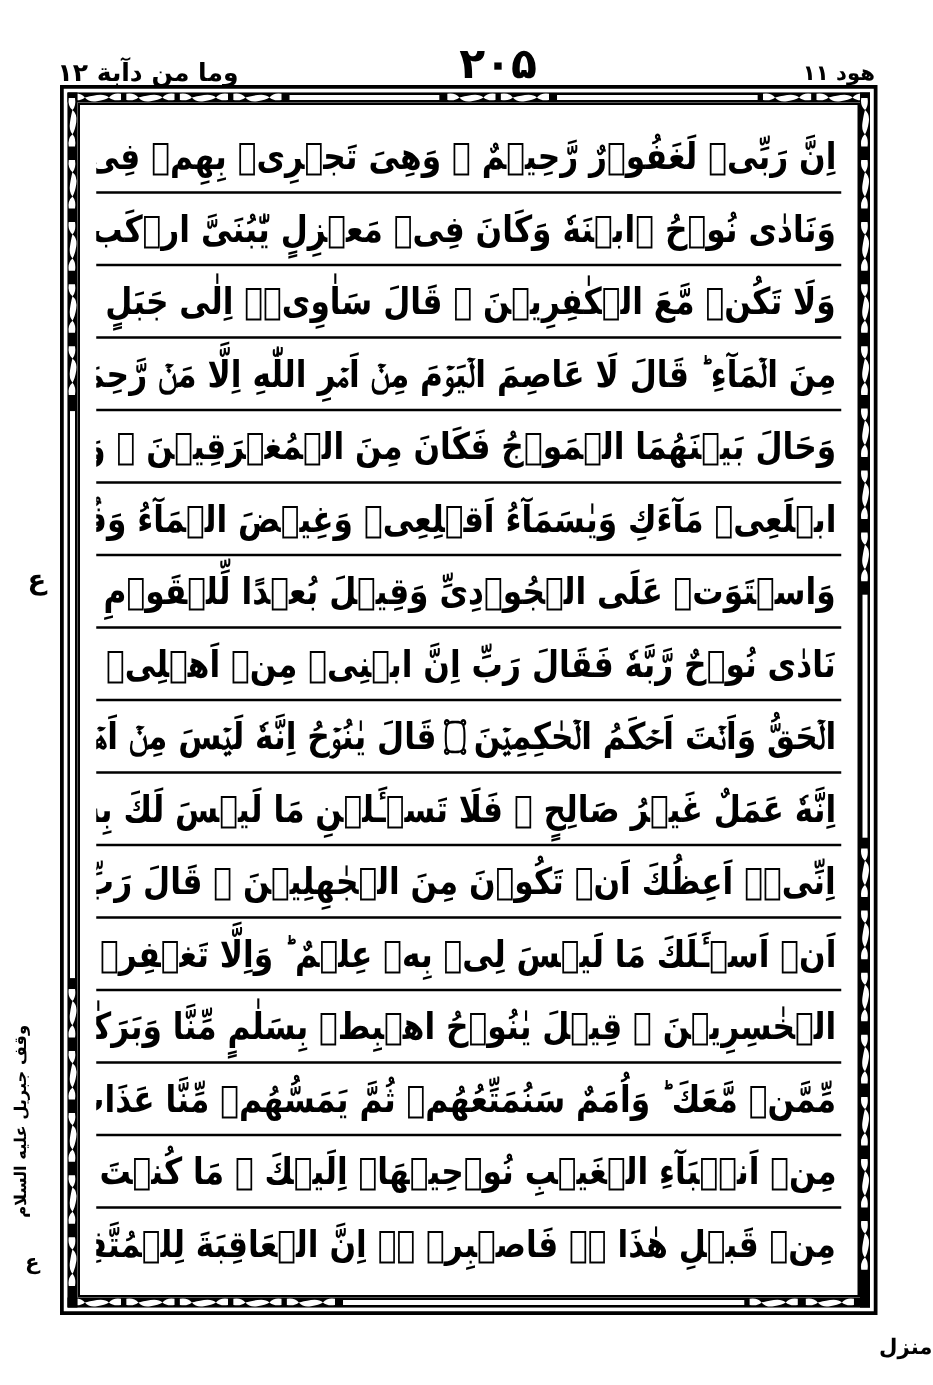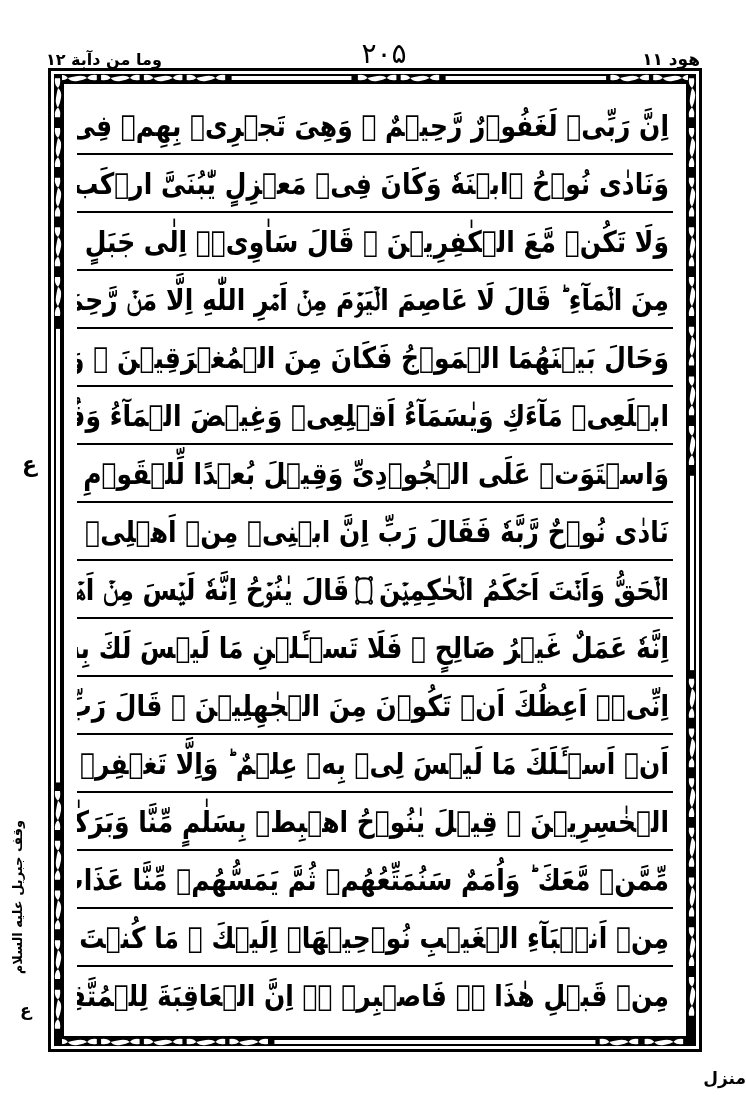--- a/index.html
+++ b/index.html
@@ -36,26 +36,26 @@
   }
   .header-item {
     font-family: "DejaVu Sans", sans-serif;
     font-size: 17px;
     font-weight: 700;
     color: #000000;
     line-height: 1;
     white-space: nowrap;
   }
   .header-juz {
-    font-size: 16px;
+    font-size: 20px;
     letter-spacing: -0.5px;
   }
   .header-page {
-    font-size: 28px;
-    font-weight: 400;
+    font-size: 34px;
+    font-weight: 700;
     letter-spacing: 1px;
   }
   .header-surah {
     font-size: 17px;
     letter-spacing: -0.5px;
     margin-left: 36px;
   }
 
   
   .frame {

